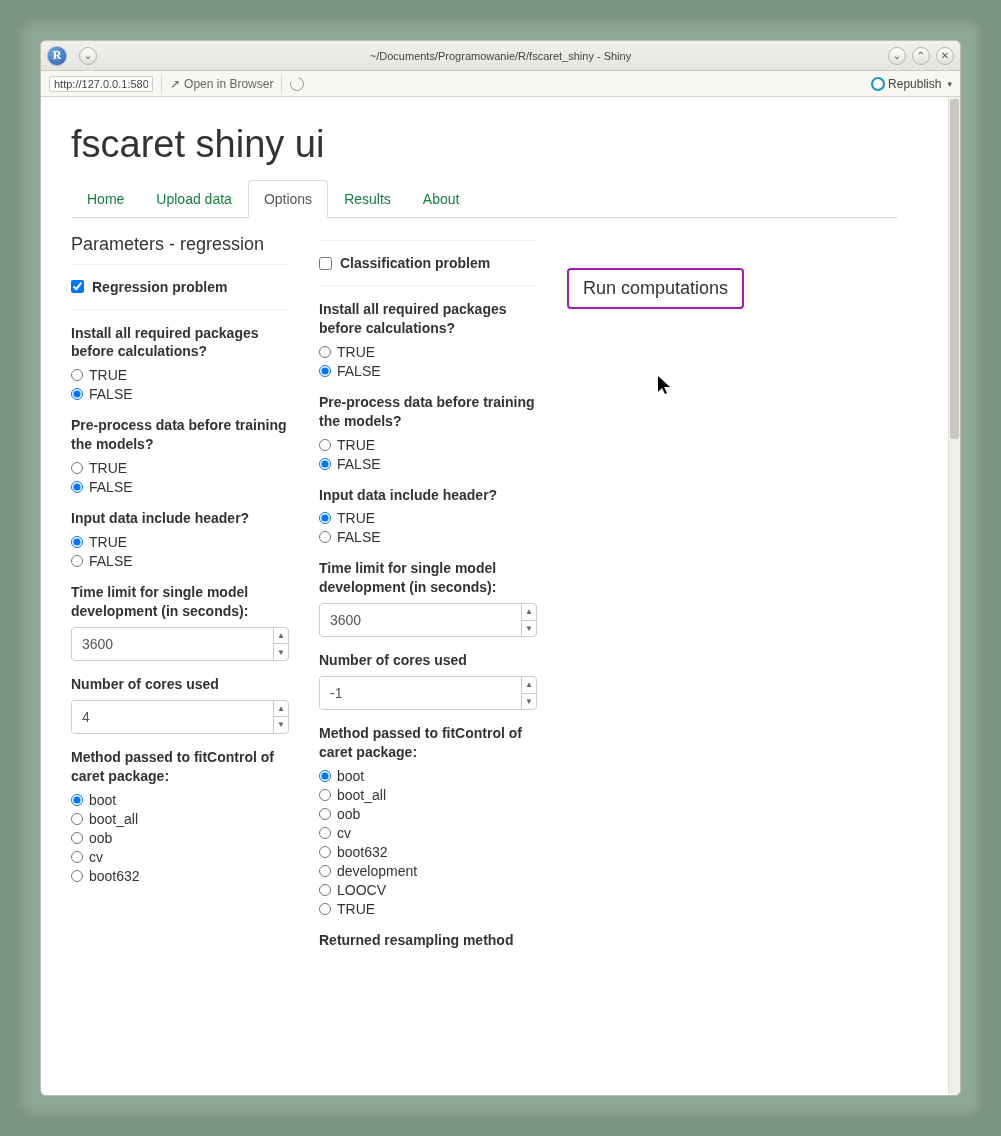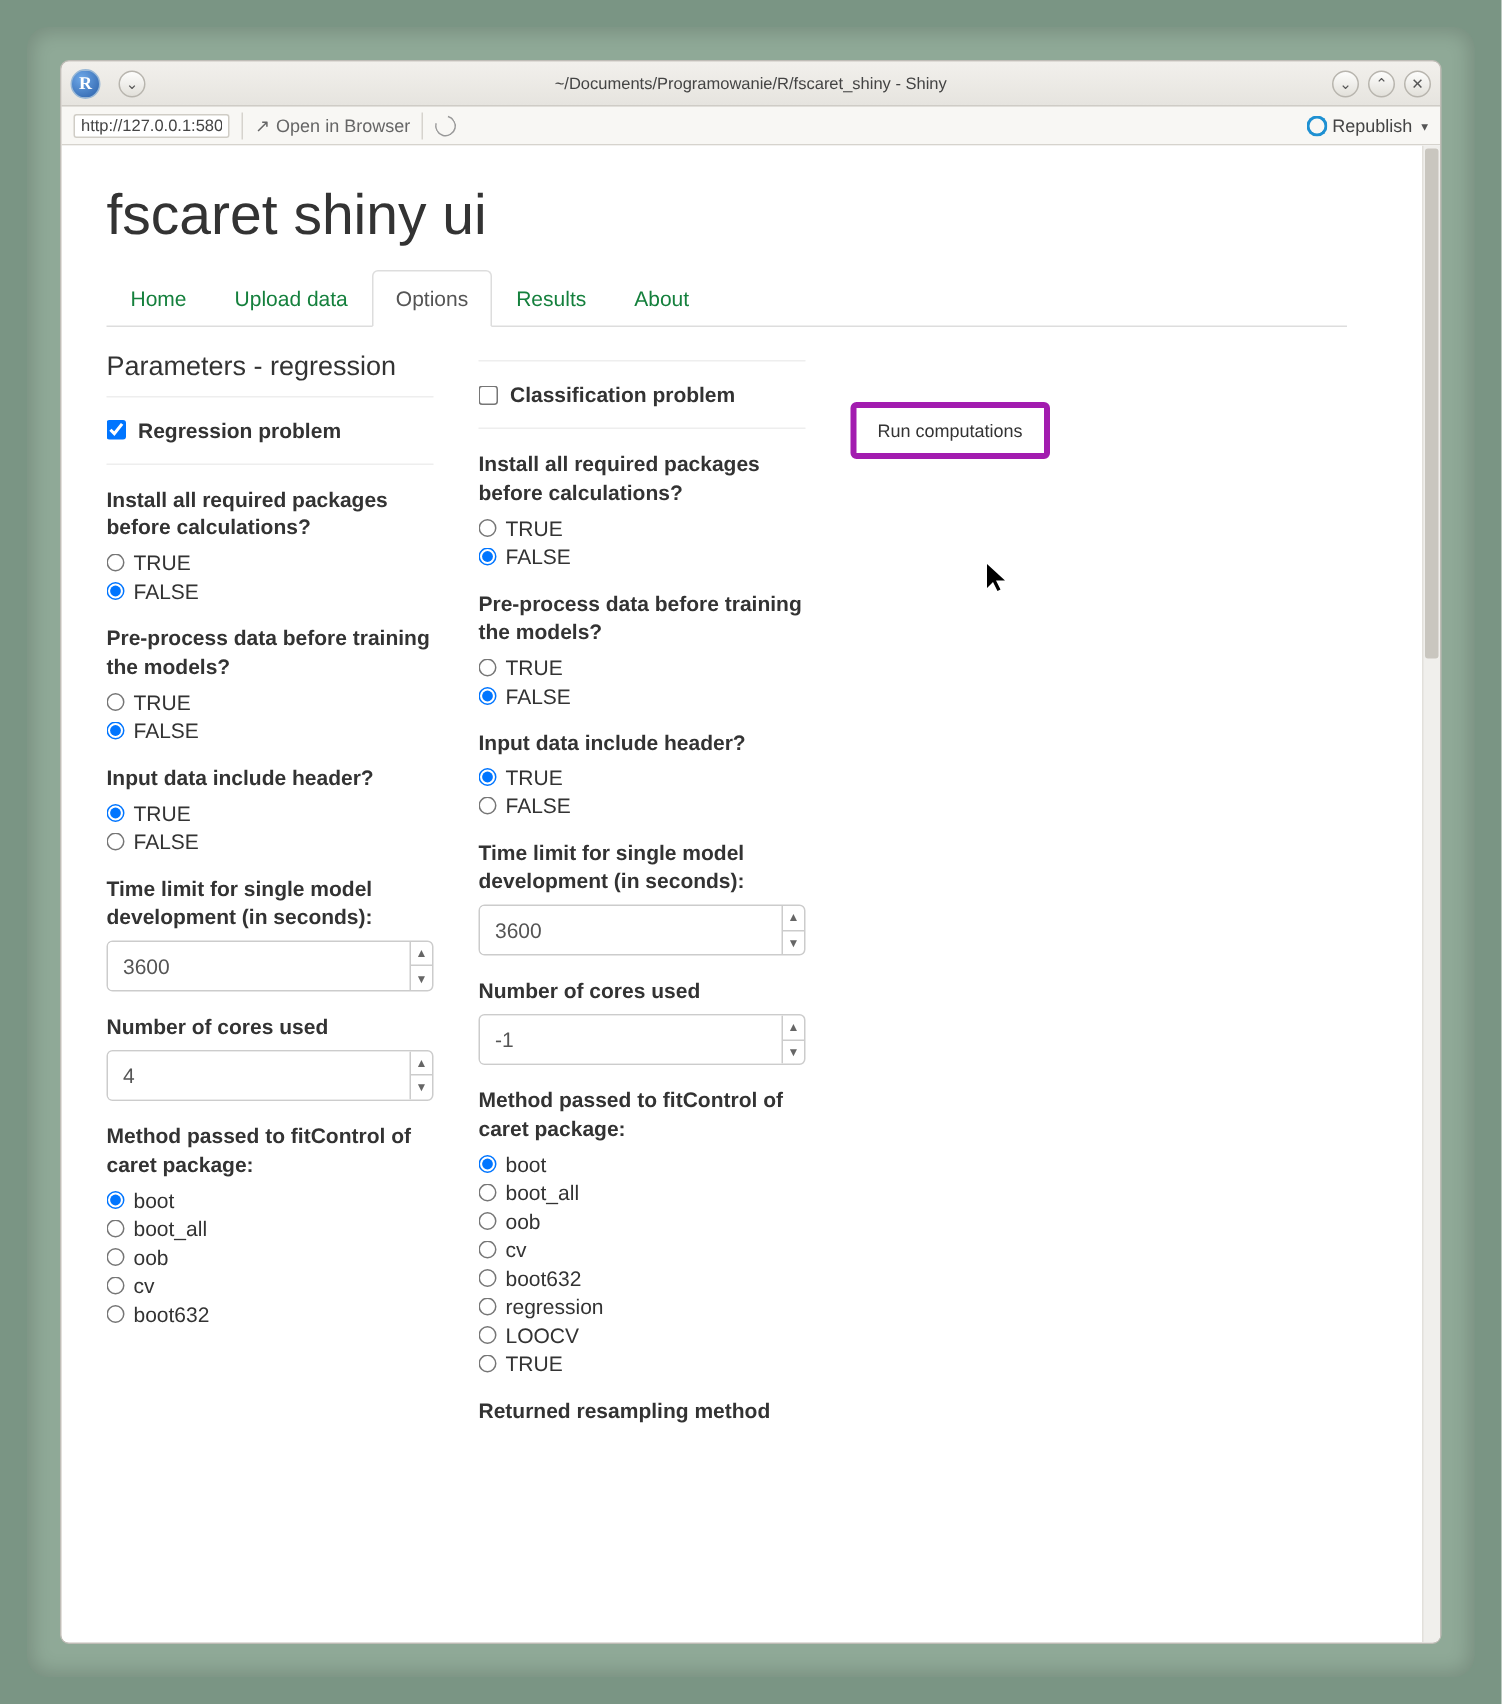--- a/index.html
+++ b/index.html
@@ -223,26 +223,26 @@
   border-left:1px solid #ccc;
 }
 .num-input .stepper div {
   flex:1; display:flex; align-items:center; justify-content:center;
   font-size:8px; color:#666; cursor:pointer;
 }
 .num-input .stepper div:first-child { border-bottom:1px solid #ccc; }
 .btn {
   display:inline-block;
   padding: 8px 14px;
-  border:4px solid #a21caf;
+  border:2px solid #a21caf;
   border-radius:4px;
   background:#fff;
   color:#333;
   cursor:pointer;
-  font-size:12px;
+  font-size:18px;
 }
 .cursor {
   position:absolute;
   top: 378px; left: 660px;
   width:0; height:0;
   pointer-events:none;
 }
 .cursor svg { position:absolute; top:-2px; left:-2px; }
 </style>
 </head>
@@ -474,21 +474,21 @@
             <label class="radio-option">
                 <input type="radio" name="c5" style="">
                 <span>cv</span>
               </label>
             <label class="radio-option">
                 <input type="radio" name="c5" style="">
                 <span>boot632</span>
               </label>
             <label class="radio-option">
                 <input type="radio" name="c5" style="">
-                <span>regression</span>
+                <span>development</span>
               </label>
             <label class="radio-option">
                 <input type="radio" name="c5" style="">
                 <span>LOOCV</span>
               </label>
             <label class="radio-option">
                 <input type="radio" name="c5" style="">
                 <span>TRUE</span>
               </label>
           </div>

